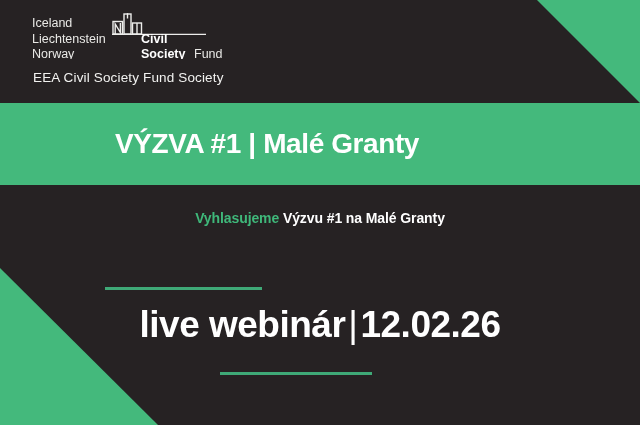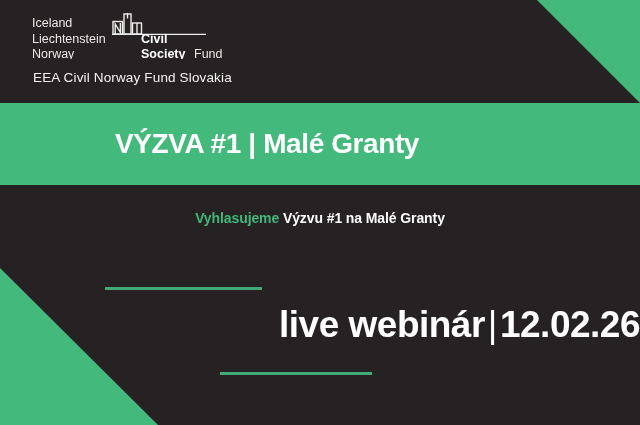--- a/index.html
+++ b/index.html
@@ -104,21 +104,21 @@
     top: 372px;
     width: 152px;
   }
 
   
   .event-line {
     position: absolute;
     left: 0;
     top: 305px;
     width: 640px;
-    text-align: right;
+    text-align: center;
     font-size: 37px;
     font-weight: 700;
     letter-spacing: -0.5px;
     color: #ffffff;
     line-height: 1.1;
     white-space: nowrap;
   }
   .event-line .pipe {
     font-weight: 400;
     padding: 0 3px;
@@ -150,21 +150,21 @@
       <text x="0" y="16" font-family="'Liberation Sans', sans-serif" font-size="12.5" fill="#E9E9E6">Iceland</text>
       <text x="0" y="31.5" font-family="'Liberation Sans', sans-serif" font-size="12.5" fill="#E9E9E6">Liechtenstein</text>
       <text x="0" y="47" font-family="'Liberation Sans', sans-serif" font-size="12.5" fill="#E9E9E6">Norway</text>
 
       <text x="109" y="31.5" font-family="'Liberation Sans', sans-serif" font-size="12.5" font-weight="bold" fill="#FFFFFF">Civil</text>
       <text x="109" y="47" font-family="'Liberation Sans', sans-serif" font-size="12.5" font-weight="bold" fill="#FFFFFF">Society</text>
       <text x="162" y="47" font-family="'Liberation Sans', sans-serif" font-size="12.5" fill="#E9E9E6">Fund</text>
     </svg>
   </div>
 
-  <div class="programme-title">EEA Civil Norway Fund Slovakia</div>
+  <div class="programme-title">EEA Civil Society Fund Society</div>
 
   <div class="title-band">
     <div class="title-band-text">VÝZVA #1 | Malé Granty</div>
   </div>
 
   <div class="subtitle">
     <span>Vyhlasujeme </span><span class="hl">Výzvu #1 na Malé Granty</span>
   </div>
 
   <div class="rule rule-top"></div>

